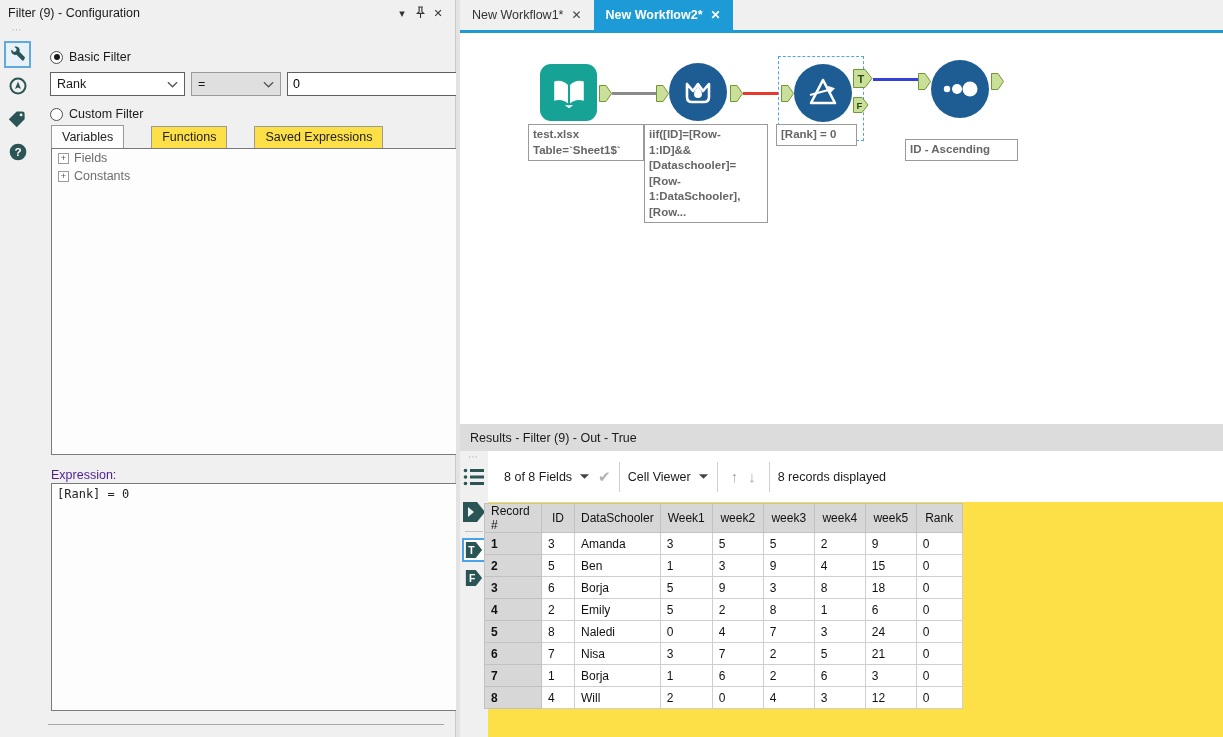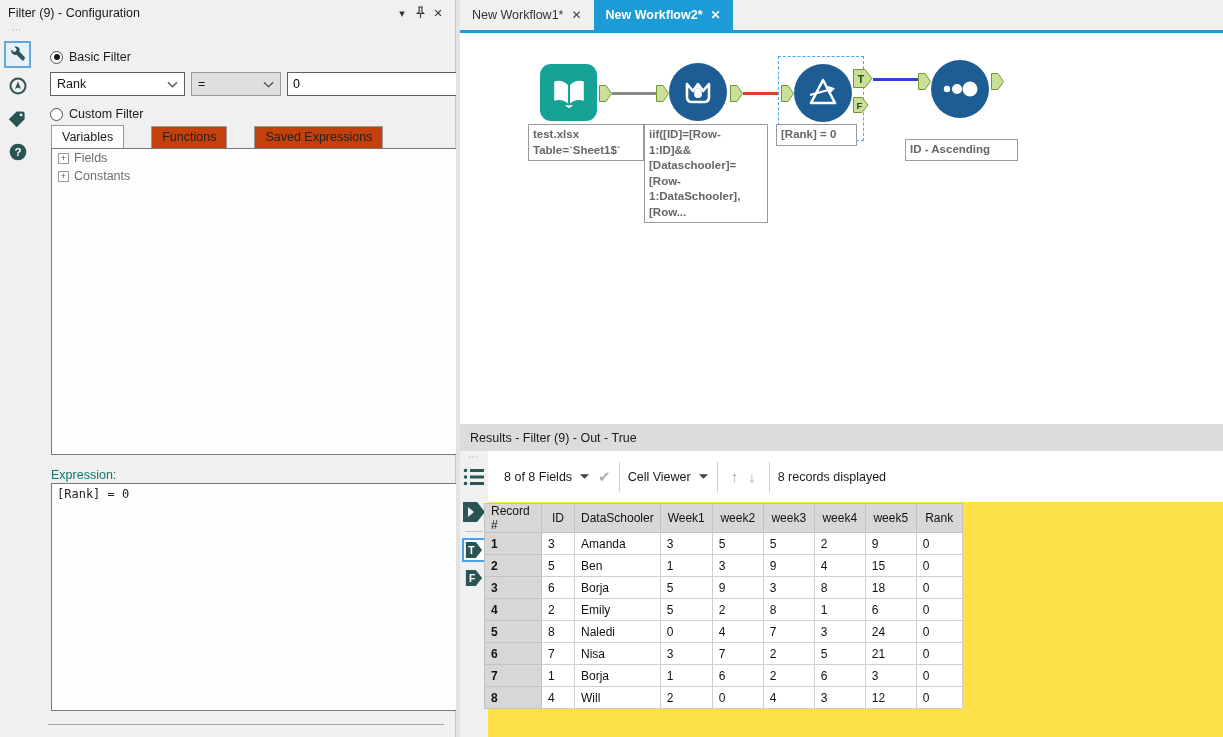--- a/index.html
+++ b/index.html
@@ -18,26 +18,26 @@
   .panel-content { position: absolute; left: 36px; top: 30px; right: 5px; bottom: 0; font-size: 12.5px; color: #1a1a1a; margin-left: 12px; }
   .radio-row { position: absolute; display: flex; align-items: center; gap: 6px; }
   .radio { width: 13px; height: 13px; border: 1px solid #4d4d4d; border-radius: 50%; background: #fff; position: relative; }
   .radio.checked::after { content: ""; position: absolute; left: 2.5px; top: 2.5px; width: 6px; height: 6px; background: #1a1a1a; border-radius: 50%; }
   .select-box { position: absolute; height: 24px; border: 1px solid #606060; background: #fff; display: flex; align-items: center; padding: 0 6px; font-size: 12.5px; }
   .select-box .sel-val { flex: 1; }
   .select-box.disabled { background: #dfdfdf; border-color: #9a9a9a; }
   .chev { width: 11px; height: 7px; }
   .text-input { position: absolute; height: 24px; border: 1px solid #606060; background: #fff; font-size: 12.5px; padding: 1px 5px; font-family: "Liberation Sans", sans-serif; }
   .ftabs { position: absolute; display: flex; font-size: 12.5px; }
-  .ftab { padding: 3px 10px 4px; border: 1px solid #9a9a9a; border-bottom: none; background: #c2410c; margin-right: -1px; color: #222; }
+  .ftab { padding: 3px 10px 4px; border: 1px solid #9a9a9a; border-bottom: none; background: #fde047; margin-right: -1px; color: #222; }
   .ftab.active { background: #fdfdfd; position: relative; top: -1px; padding-top: 4px; font-weight: normal; }
   .tree-box { position: absolute; border: 1px solid #7a7a7a; background: #fdfdfd; }
   .tree-item { display: flex; align-items: center; gap: 5px; padding: 2px 0 2px 6px; color: #6e6e6e; font-size: 12.5px; }
   .expander { width: 11px; height: 11px; border: 1px solid #9a9a9a; background: #fff; font-size: 9px; line-height: 9px; text-align: center; color: #555; }
-  .expr-label { position: absolute; font-size: 12.5px; color: #0f766e; }
+  .expr-label { position: absolute; font-size: 12.5px; color: #4c1d95; }
   .expr-box { position: absolute; border: 1px solid #7a7a7a; background: #fdfdfd; font-family: "DejaVu Sans Mono", monospace; font-size: 12px; color: #222; padding: 3px 5px; white-space: pre; }
   .panel-bottom-line { position: absolute; left: 0; right: 6px; bottom: 12px; border-top: 1px solid #a8a8a8; }
 
   
   .right { position: absolute; left: 460px; top: 0; right: 0; height: 737px; }
   .divider-v { position: absolute; left: 456px; top: 0; width: 4px; height: 737px; background: #e3e3e3; }
   .tabbar { height: 30px; display: flex; background: #f0f0f0; }
   .wtab { display: flex; align-items: center; gap: 8px; padding: 0 12px; font-size: 12.5px; color: #333; cursor: pointer; }
   .wtab .x { font-size: 12px; color: #444; }
   .wtab.active { background: #1d9bd7; color: #fff; font-weight: bold; }

